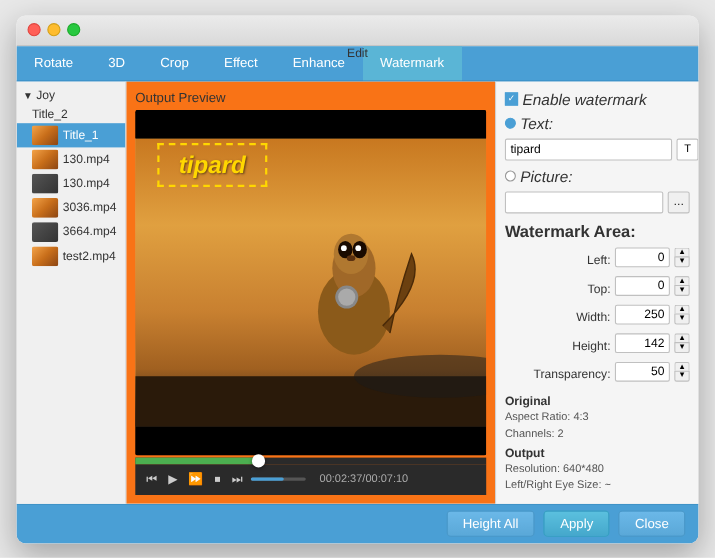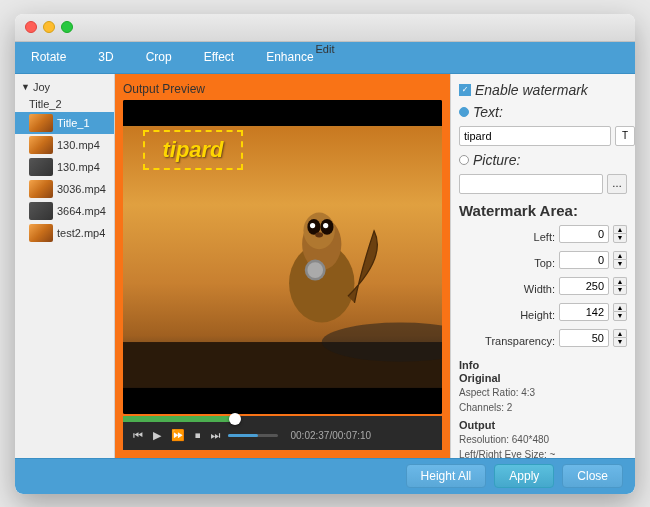--- a/index.html
+++ b/index.html
@@ -456,20 +456,21 @@
     </div>
     <span class="title-bar-title">Edit</span>
   </div>
 
   <div class="toolbar">
     <div class="toolbar-btn">Rotate</div>
     <div class="toolbar-btn">3D</div>
     <div class="toolbar-btn">Crop</div>
     <div class="toolbar-btn">Effect</div>
     <div class="toolbar-btn">Enhance</div>
+    <div class="toolbar-btn watermark-active">Watermark</div>
   </div>
 
   <div class="content">
 
     <div class="file-list">
       <div class="file-group-header">
         <span class="arrow">▼</span>
         <span>Joy</span>
       </div>
       <div class="file-item">
@@ -647,21 +648,20 @@
       <div class="field-row">
         <span class="field-label">Transparency:</span>
         <input type="text" class="number-input" value="50" style="">
         <div class="stepper">
           <div class="step-up">▲</div>
           <div class="step-down">▼</div>
         </div>
       </div>
 
       <div class="info-section">
-        <div class="info-block-title">Info</div>
         <div class="info-block-title">Original</div>
         <div class="info-line">Aspect Ratio: 4:3</div>
         <div class="info-line">Channels: 2</div>
         <div class="info-block-title" style="margin-top:4px;">Output</div>
         <div class="info-line">Resolution: 640*480</div>
         <div class="info-line">Left/Right Eye Size: ~</div>
 
       </div>
 
     </div>

